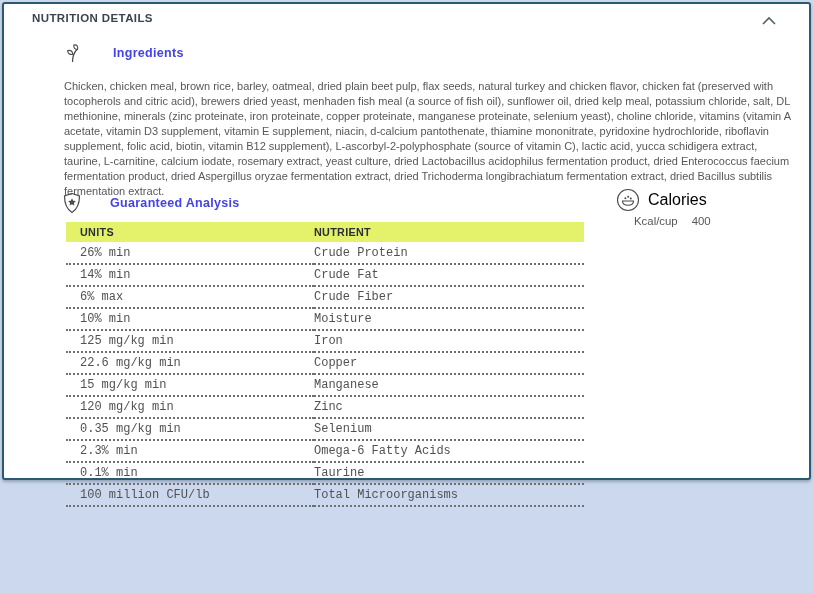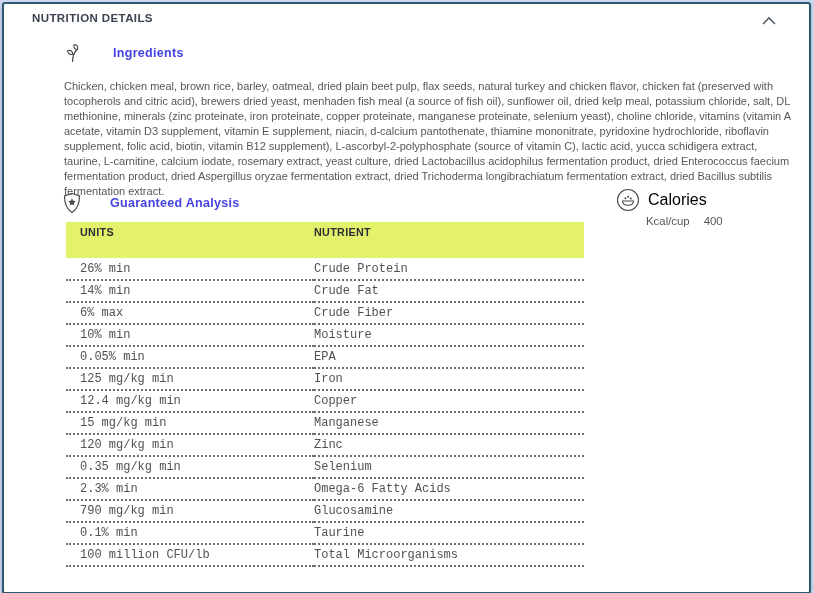--- a/index.html
+++ b/index.html
@@ -6,21 +6,21 @@
   html, body { width: 814px; height: 593px; }
   body {
     background: #ccd8ee;
     font-family: "Liberation Sans", sans-serif;
     position: relative;
     overflow: hidden;
   }
   .panel {
     position: absolute;
     left: 2px; top: 2px;
-    width: 809px; height: 592px;
+    width: 809px; height: 478px;
     background: #ffffff;
     border: 2px solid #2b5b71;
     border-radius: 3px;
     box-shadow: 0 2px 3px rgba(40,70,90,0.35);
   }
   .panel-title {
     position: absolute;
     left: 28px; top: 8px;
     font-size: 11.5px;
     font-weight: bold;
@@ -64,40 +64,40 @@
     table-layout: fixed;
   }
   .ga-table col.c1 { width: 248px; }
   .ga-table th {
     background: #e4f26b;
     text-align: left;
     font-size: 10.8px;
     font-weight: bold;
     letter-spacing: 0.3px;
     color: #2b2f33;
-    padding: 4px 0 20px 14px;
+    padding: 4px 0 4px 14px;
     height: 20px;
     margin-top: 40px;
   }
   .ga-table th:nth-child(2) { padding-left: 0; }
   .ga-table td {
     font-size: 12px;
     color: #515154;
     padding: 0 0 0 14px;
     height: 22px;
     border-bottom: 2px dotted #6f6f6f;
     font-family: Liberation Mono, monospace;
   }
   .ga-table td:nth-child(2) { padding-left: 0; }
   .calories-box { position: absolute; left: 612px; top: 184px; }
   .calories-top { display: flex; align-items: center; gap: 8px; }
   .calories-row {
     display: flex;
     gap: 14px;
-    margin-left: 30px;
+    margin-left: 18px;
     margin-top: 3px;
     font-size: 11.4px;
     color: #57575a;
   }
   .icon-wrap { display: inline-flex; align-items: center; justify-content: center; }
 </style>
 </head>
 <body>
 
 <div class="panel">
@@ -157,50 +157,42 @@
         </tr>
         <tr>
           <td>6% max</td>
           <td>Crude Fiber</td>
         </tr>
         <tr>
           <td>10% min</td>
           <td>Moisture</td>
         </tr>
         <tr>
-          <td>0.05% min</td>
-          <td>EPA</td>
-        </tr>
-        <tr>
           <td>125 mg/kg min</td>
           <td>Iron</td>
         </tr>
         <tr>
-          <td>12.4 mg/kg min</td>
+          <td>22.6 mg/kg min</td>
           <td>Copper</td>
         </tr>
         <tr>
           <td>15 mg/kg min</td>
           <td>Manganese</td>
         </tr>
         <tr>
           <td>120 mg/kg min</td>
           <td>Zinc</td>
         </tr>
         <tr>
           <td>0.35 mg/kg min</td>
           <td>Selenium</td>
         </tr>
         <tr>
           <td>2.3% min</td>
           <td>Omega-6 Fatty Acids</td>
-        </tr>
-        <tr>
-          <td>790 mg/kg min</td>
-          <td>Glucosamine</td>
         </tr>
         <tr>
           <td>0.1% min</td>
           <td>Taurine</td>
         </tr>
         <tr>
           <td>100 million CFU/lb</td>
           <td>Total Microorganisms</td>
         </tr>
       </tbody>

